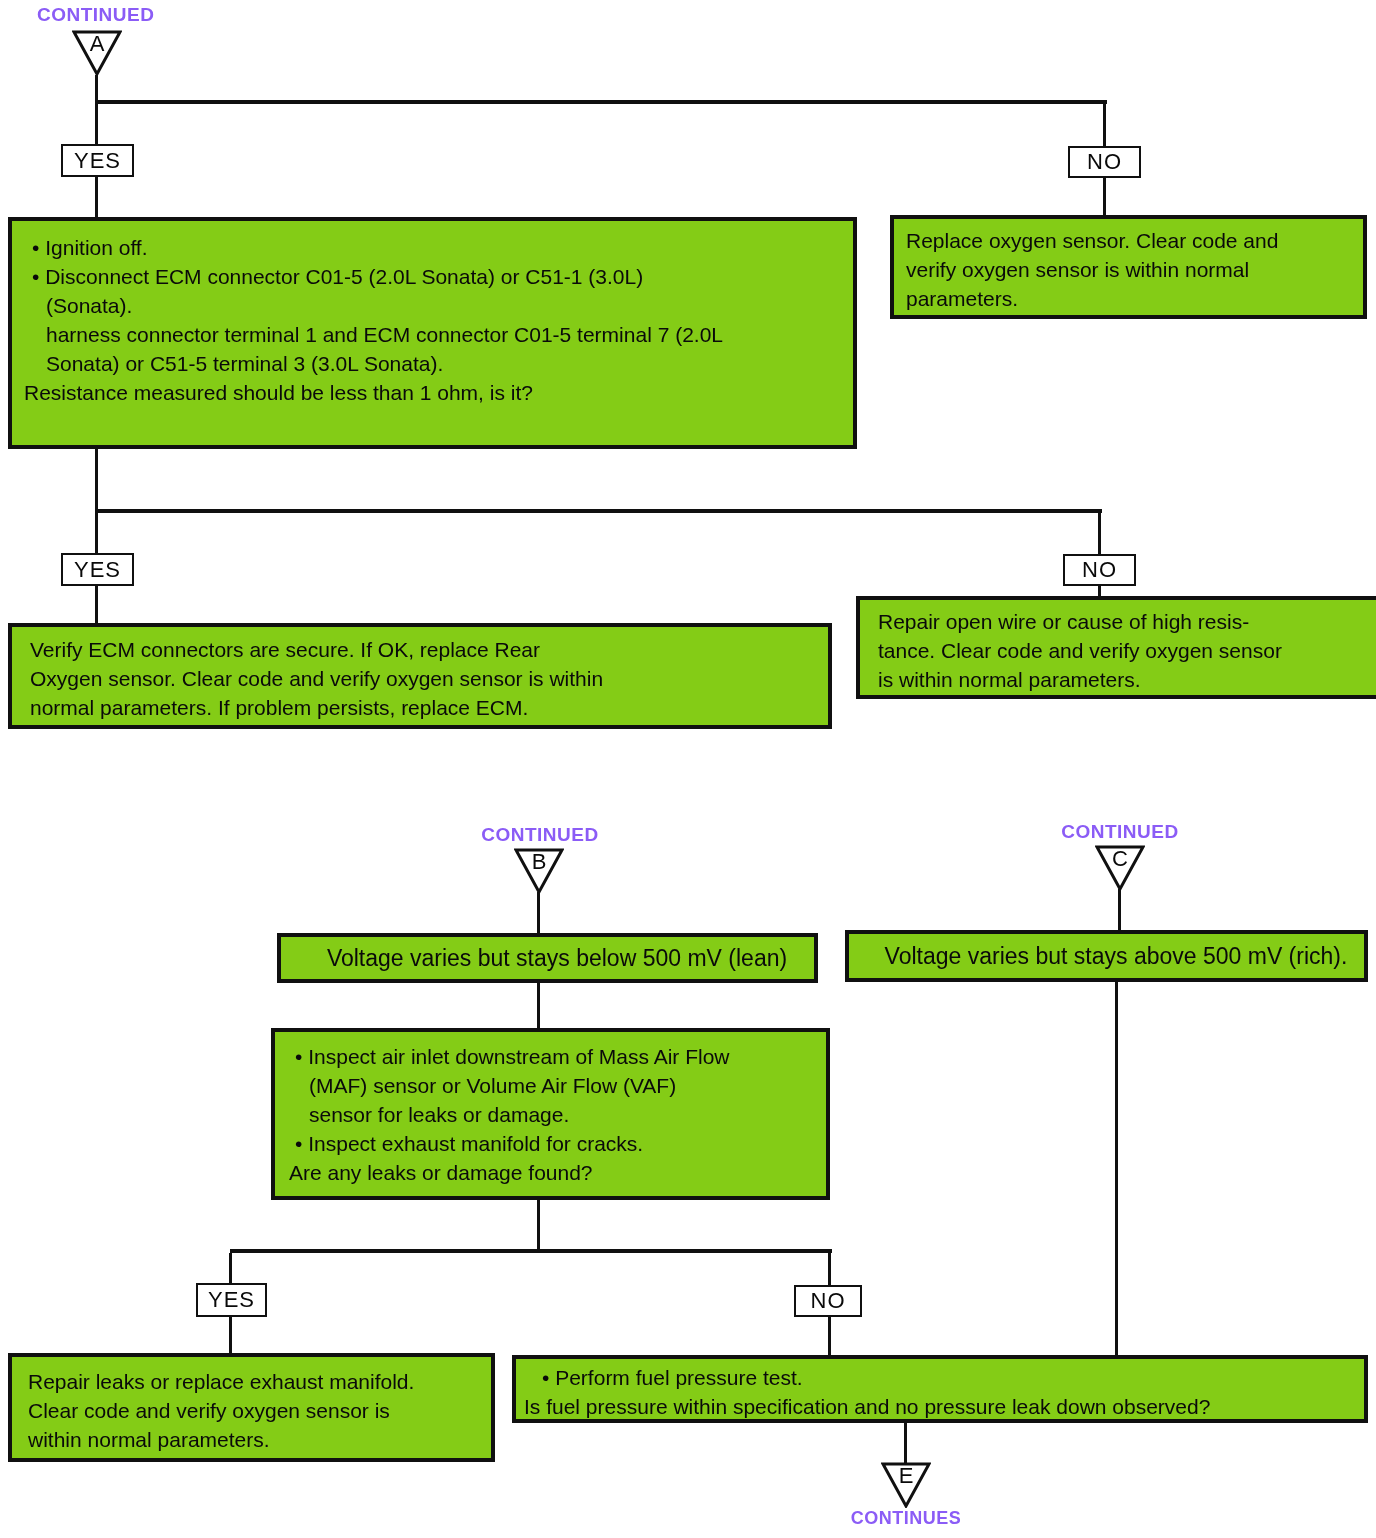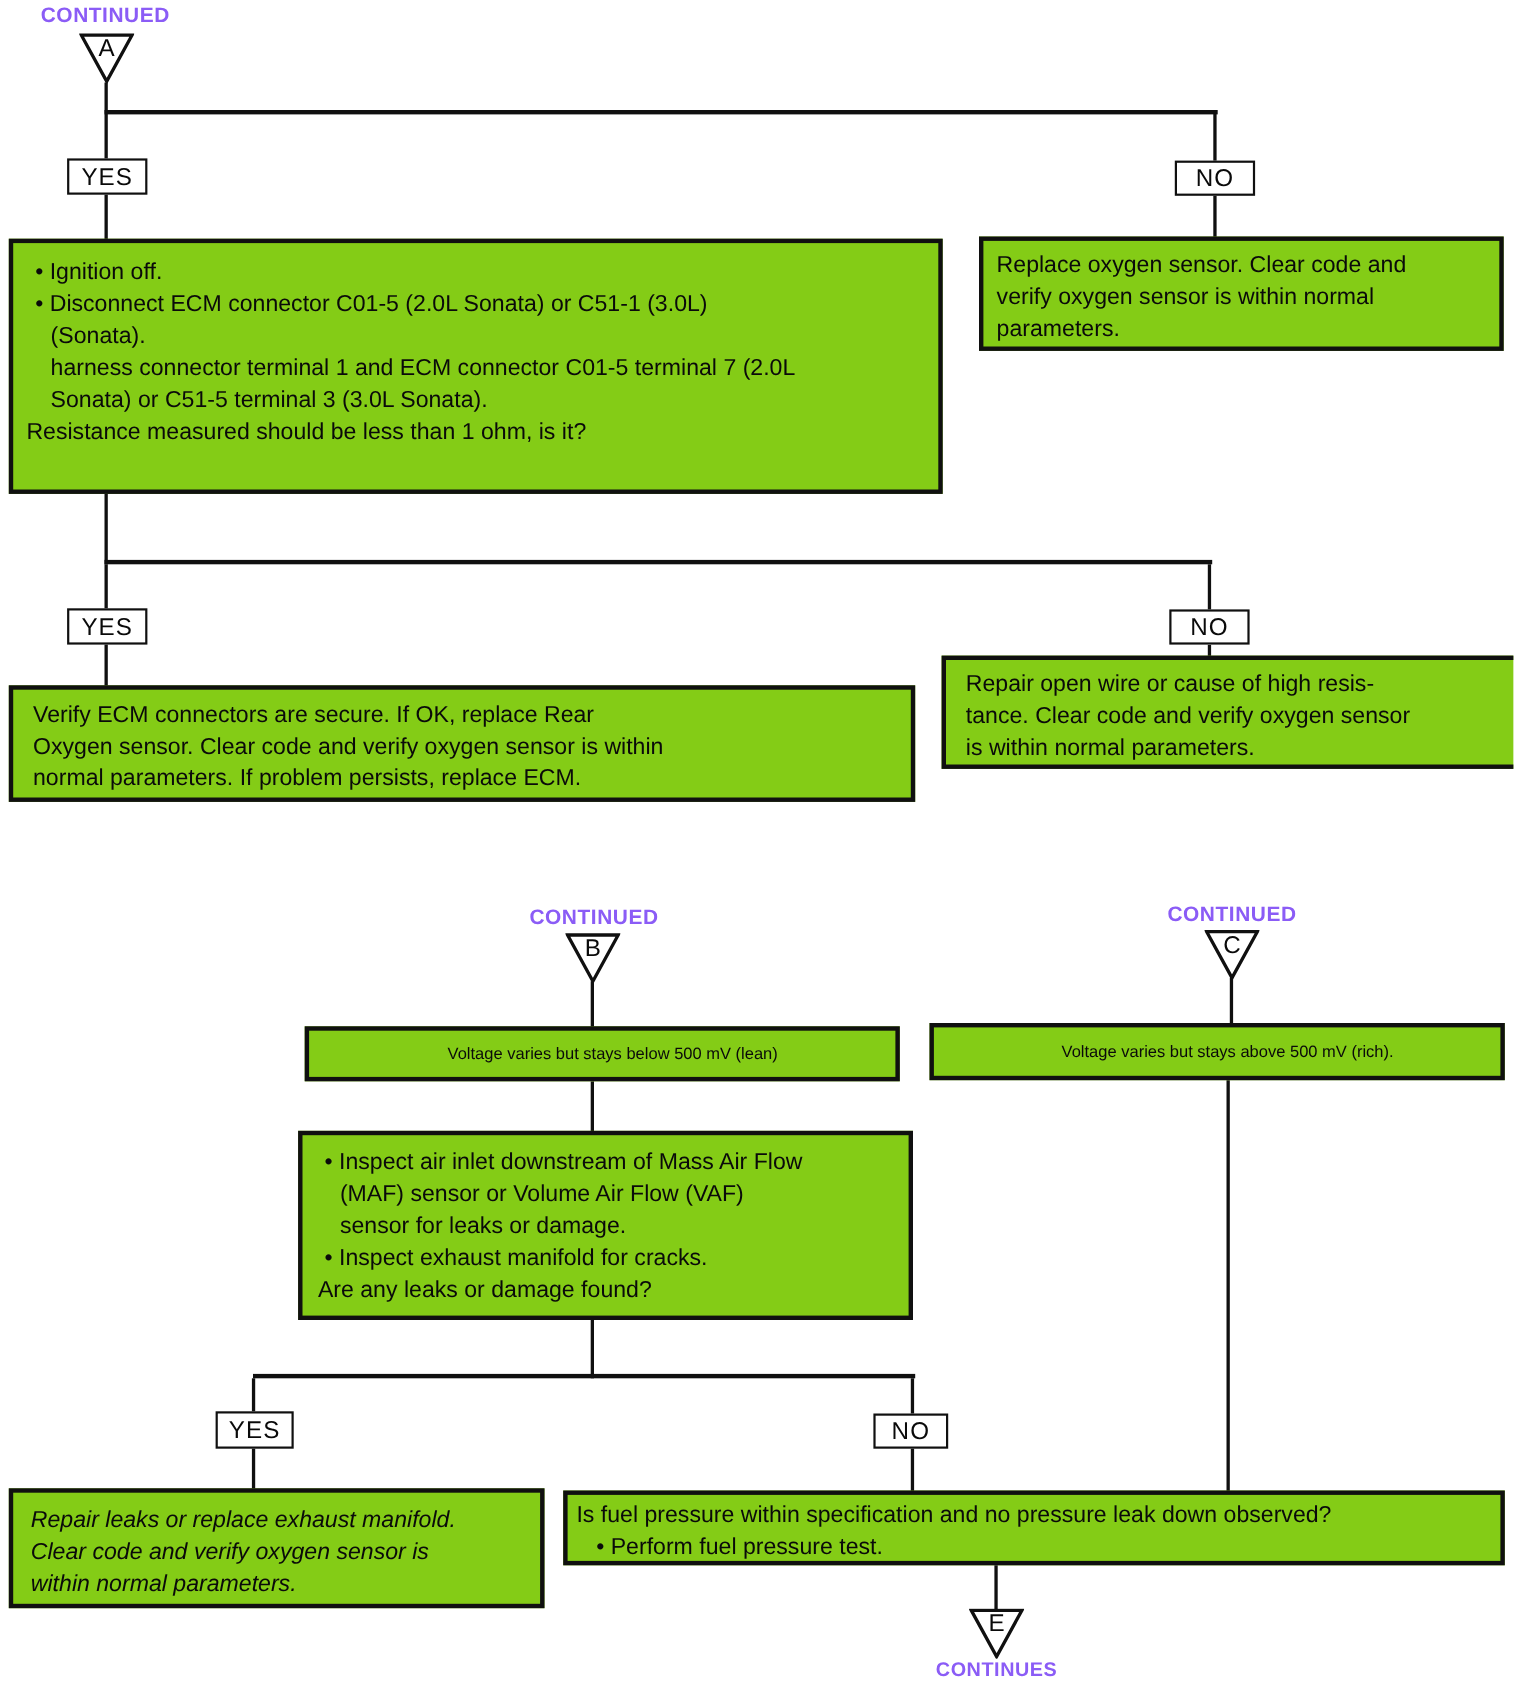--- a/index.html
+++ b/index.html
@@ -27,21 +27,21 @@
                  text-align:center; font-size:22px; color:#0a0a0a; }
 
   .line { white-space:nowrap; }
   .ml6  { margin-left:6px; }
   .ml8  { margin-left:8px; }
   .ml18 { margin-left:18px; }
   .ml20 { margin-left:20px; }
   .ml22 { margin-left:22px; }
 
   .center-text { display:flex; align-items:center; justify-content:center;
-                 font-size:15px;padding-left:19px; }
+                 font-size:23px;padding-left:19px; }
 </style>
 </head>
 <body>
 
 <div class="canvas">
 
   <div class="marker-label" style="left:37px; top:4px;">CONTINUED</div>
   <div class="tri" style="left:72px; top:30px;">
     <svg width="50" height="46" viewBox="0 0 50 46">
       <polygon points="2,2 48,2 25,44" fill="#ffffff" stroke="#101010" stroke-width="3"></polygon>
@@ -141,32 +141,32 @@
   <div class="vline" style="left:537px; top:1200px; width:3px; height:53px;"></div>
   <div class="hline" style="left:230px; top:1249px; width:602px; height:4px;"></div>
   <div class="vline" style="left:229px; top:1253px; width:3px; height:32px;"></div>
   <div class="vline" style="left:229px; top:1316px; width:3px; height:39px;"></div>
   <div class="vline" style="left:828px; top:1253px; width:3px; height:34px;"></div>
   <div class="vline" style="left:828px; top:1316px; width:3px; height:41px;"></div>
 
   <div class="tag" style="left:196px; top:1283px; width:71px; height:34px;">YES</div>
   <div class="tag" style="left:794px; top:1285px; width:68px; height:32px;">NO</div>
 
-  <div class="box" style="left:8px; top:1353px; width:487px; height:109px;font-style:italic;">
+  <div class="box" style="left:8px; top:1353px; width:487px; height:109px;">
     <div class="pad" style="padding:10px 8px 0 16px;">
       <div class="line">Repair leaks or replace exhaust manifold.</div>
       <div class="line">Clear code and verify oxygen sensor is</div>
       <div class="line">within normal parameters.</div>
     </div>
   </div>
 
   <div class="box" style="left:512px; top:1355px; width:856px; height:68px;">
     <div class="pad" style="padding:4px 8px 0 8px;">
+      <div class="line ml18">• Perform fuel pressure test.</div>
       <div class="line">Is fuel pressure within specification and no pressure leak down observed?</div>
-      <div class="line ml18">• Perform fuel pressure test.</div>
     </div>
   </div>
 
   <div class="vline" style="left:904px; top:1423px; width:3px; height:42px;"></div>
   <div class="tri" style="left:881px; top:1462px;">
     <svg width="50" height="46" viewBox="0 0 50 46">
       <polygon points="2,2 48,2 25,44" fill="#ffffff" stroke="#101010" stroke-width="3"></polygon>
     </svg>
     <span class="letter">E</span>
   </div>

